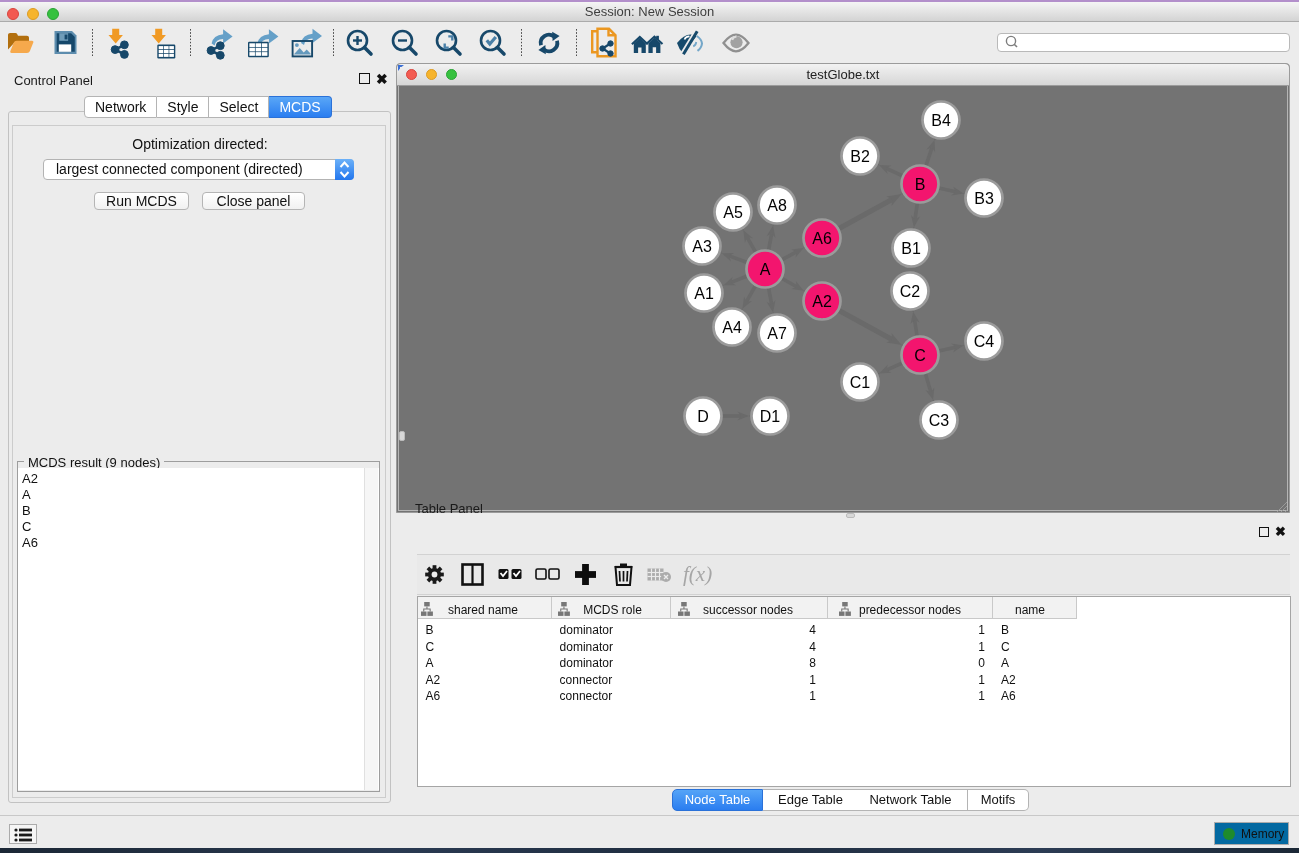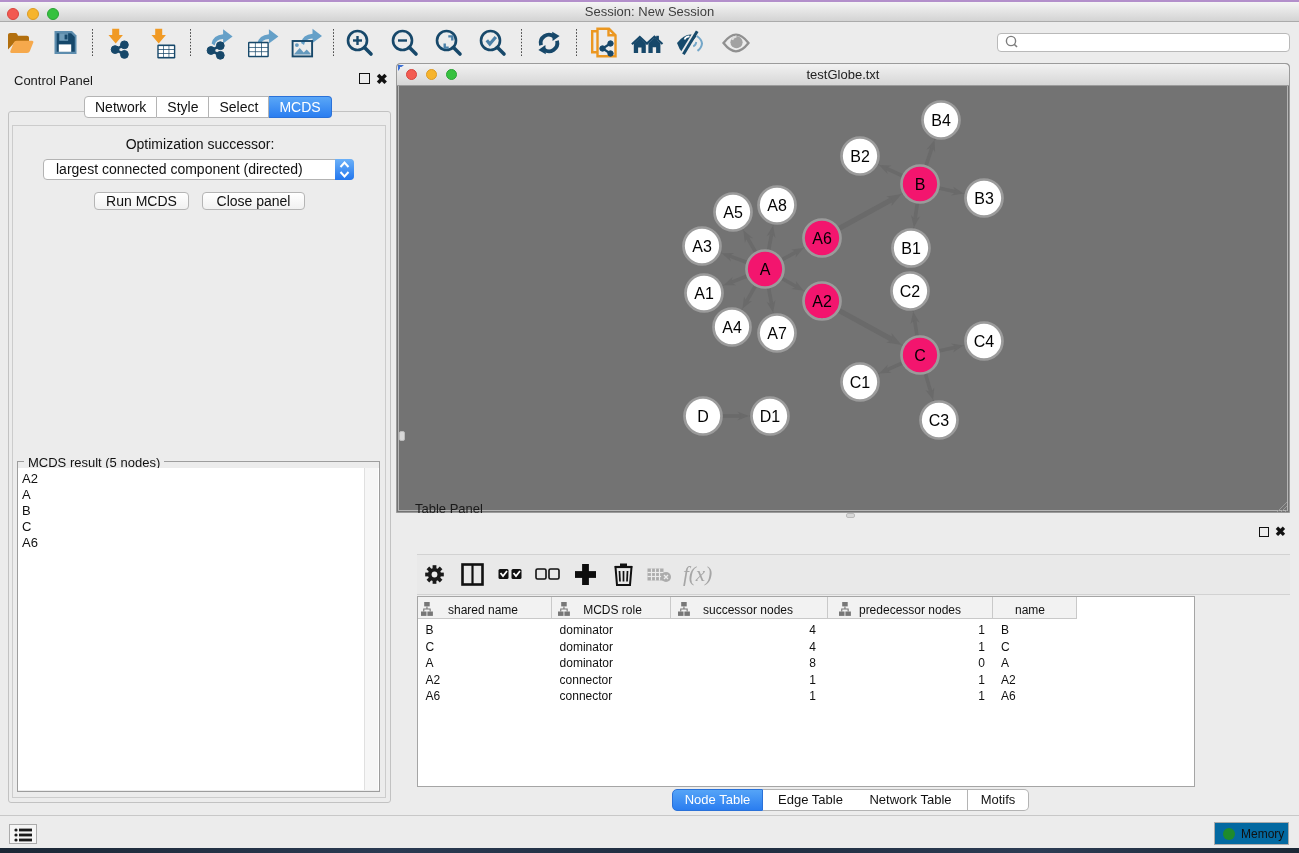--- a/index.html
+++ b/index.html
@@ -54,21 +54,21 @@
 #nw-titlebar { left:0; top:0; width:892px; height:22px;
   background:linear-gradient(#f2f2f2,#d6d6d6); border-bottom:1px solid #9b9b9b;
   border-radius:4px 4px 0 0; }
 #nw-titlebar .title { width:100%; text-align:center; font-size:13px; color:#222; line-height:22px; }
 .nlight { width:11px; height:11px; border-radius:50%; top:5px; }
 
 
 #tp-title { left:415px; top:501px; font-size:13px; color:#1a1a1a; }
 #tp-toolbar { left:417px; top:554px; width:873px; height:41px; background:#e9e9e9;
   border-top:1px solid #d2d2d2; border-bottom:1px solid #d2d2d2; }
-#tp-table { left:417px; top:596px; width:778px; height:191px; background:#fff; border:1px solid #a5a5a5; }
+#tp-table { left:417px; top:596px; width:874px; height:191px; background:#fff; border:1px solid #a5a5a5; }
 
 
 .btab { top:789px; height:22px; background:#fff; border:1px solid #b4b4b4; border-left:none;
   font-size:13px; color:#111; text-align:center; line-height:20px; }
 .btab.first { border-left:1px solid #b4b4b4; border-radius:5px 0 0 5px; }
 .btab.last { border-radius:0 5px 5px 0;text-align:center; }
 .btab.sel { background:linear-gradient(#55a4f7,#2a7df0); color:#fff; border-color:#2a71d8; }
 
 
 #statusline { left:0; top:815px; width:1299px; height:1px; background:#c8c8c8; }
@@ -242,31 +242,31 @@
 <div class="abs" id="cp-float" style="left:359px;top:73px;width:11px;height:11px;border:1.5px solid #111;"></div>
 <div class="abs" style="left:376px;top:71px;font-size:14px;font-weight:bold;color:#111;">✖</div>
 <div class="abs" id="cp-outer"></div>
 <div class="abs" id="cp-inner"></div>
 <div class="abs tabs" style="left:84px;">
   <div class="tab first">Network</div>
     <div class="tab">Style</div>
     <div class="tab">Select</div>
     <div class="tab last sel">MCDS</div>
 </div>
-<div class="abs" id="opt-label">Optimization successor:</div>
+<div class="abs" id="opt-label">Optimization directed:</div>
 <div class="abs" id="dropdown">largest connected component (directed)
   <div class="abs" id="dd-btn"><svg width="19" height="21" viewBox="0 0 19 21">
 <path d="M5.5,8 L9.5,3.5 L13.5,8" fill="none" stroke="#fff" stroke-width="2"></path>
 <path d="M5.5,13 L9.5,17.5 L13.5,13" fill="none" stroke="#fff" stroke-width="2"></path>
       </svg></div>
 </div>
 <div class="abs btn" id="btn-run">Run MCDS</div>
 <div class="abs btn" id="btn-close">Close panel</div>
 <div class="abs" id="fieldset"></div>
-<div class="abs" id="fs-legend">MCDS result (5 nodes)</div>
+<div class="abs" id="fs-legend">MCDS result (9 nodes)</div>
 <div class="abs" id="mcds-list">A2<br>A<br>B<br>C<br>A6</div>
 <div class="abs" id="mcds-scroll"></div>
 
 <div class="abs" id="netwin">
   <div class="abs" id="nw-titlebar">
     <div class="abs nlight" style="left:9px; background:#f35c52; border:0.5px solid #d8453e;"></div>
     <div class="abs nlight" style="left:29px; background:#f6b42c; border:0.5px solid #dd9b23;"></div>
     <div class="abs nlight" style="left:49px; background:#36c13f; border:0.5px solid #2aa335;"></div>
     <div class="title">testGlobe.txt</div>
   </div>

